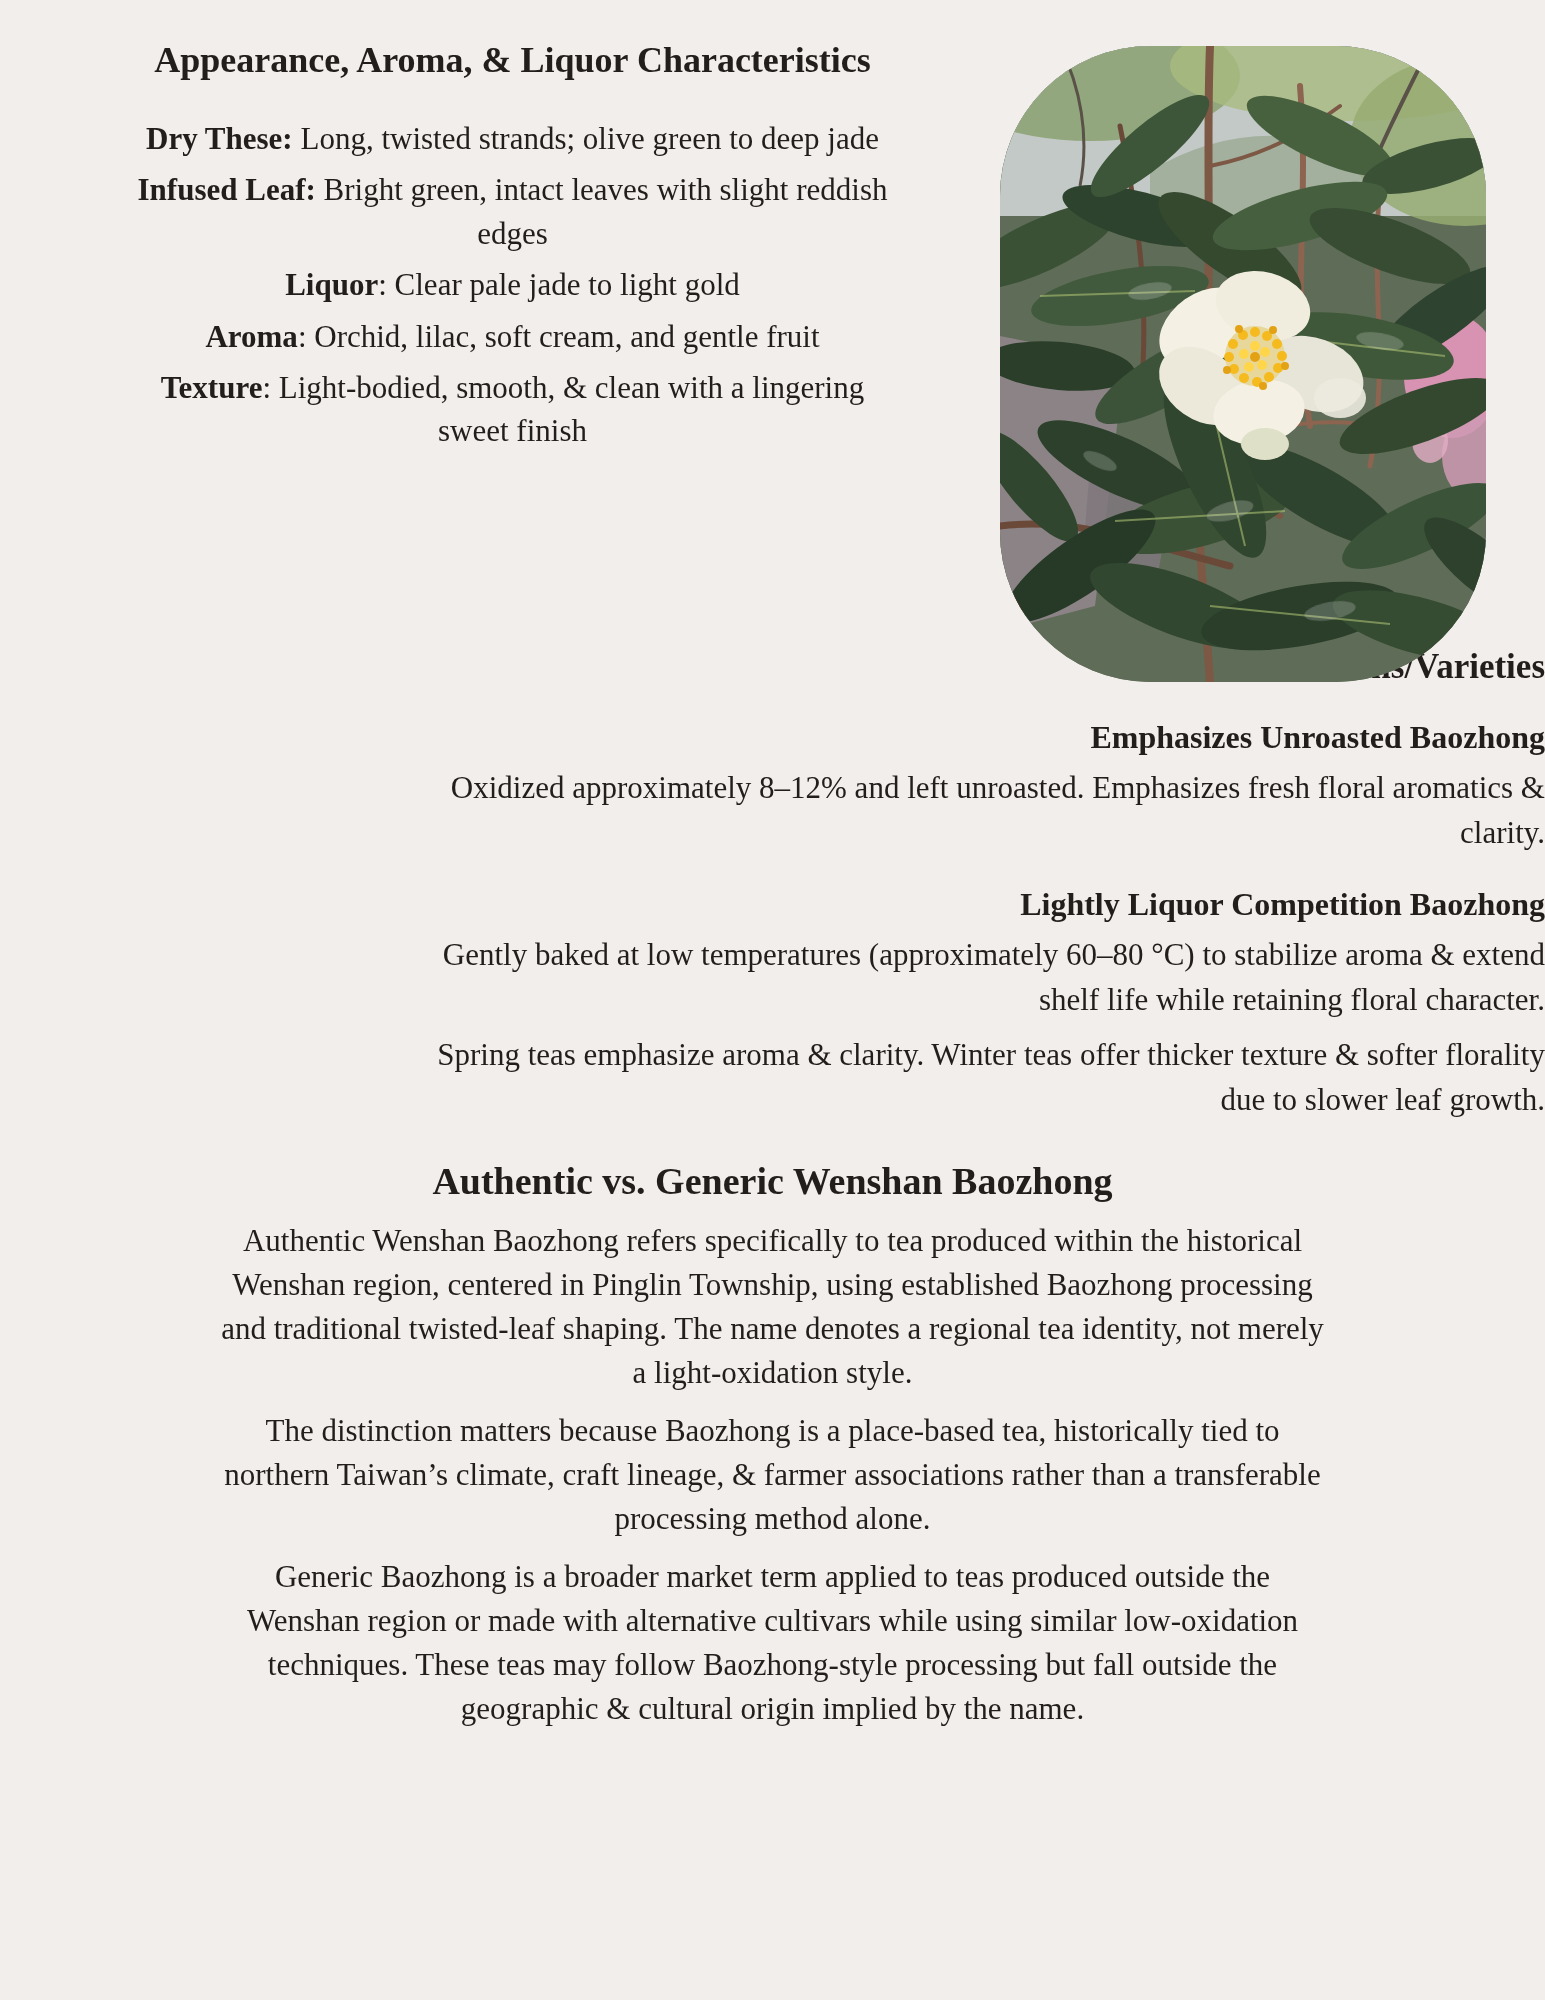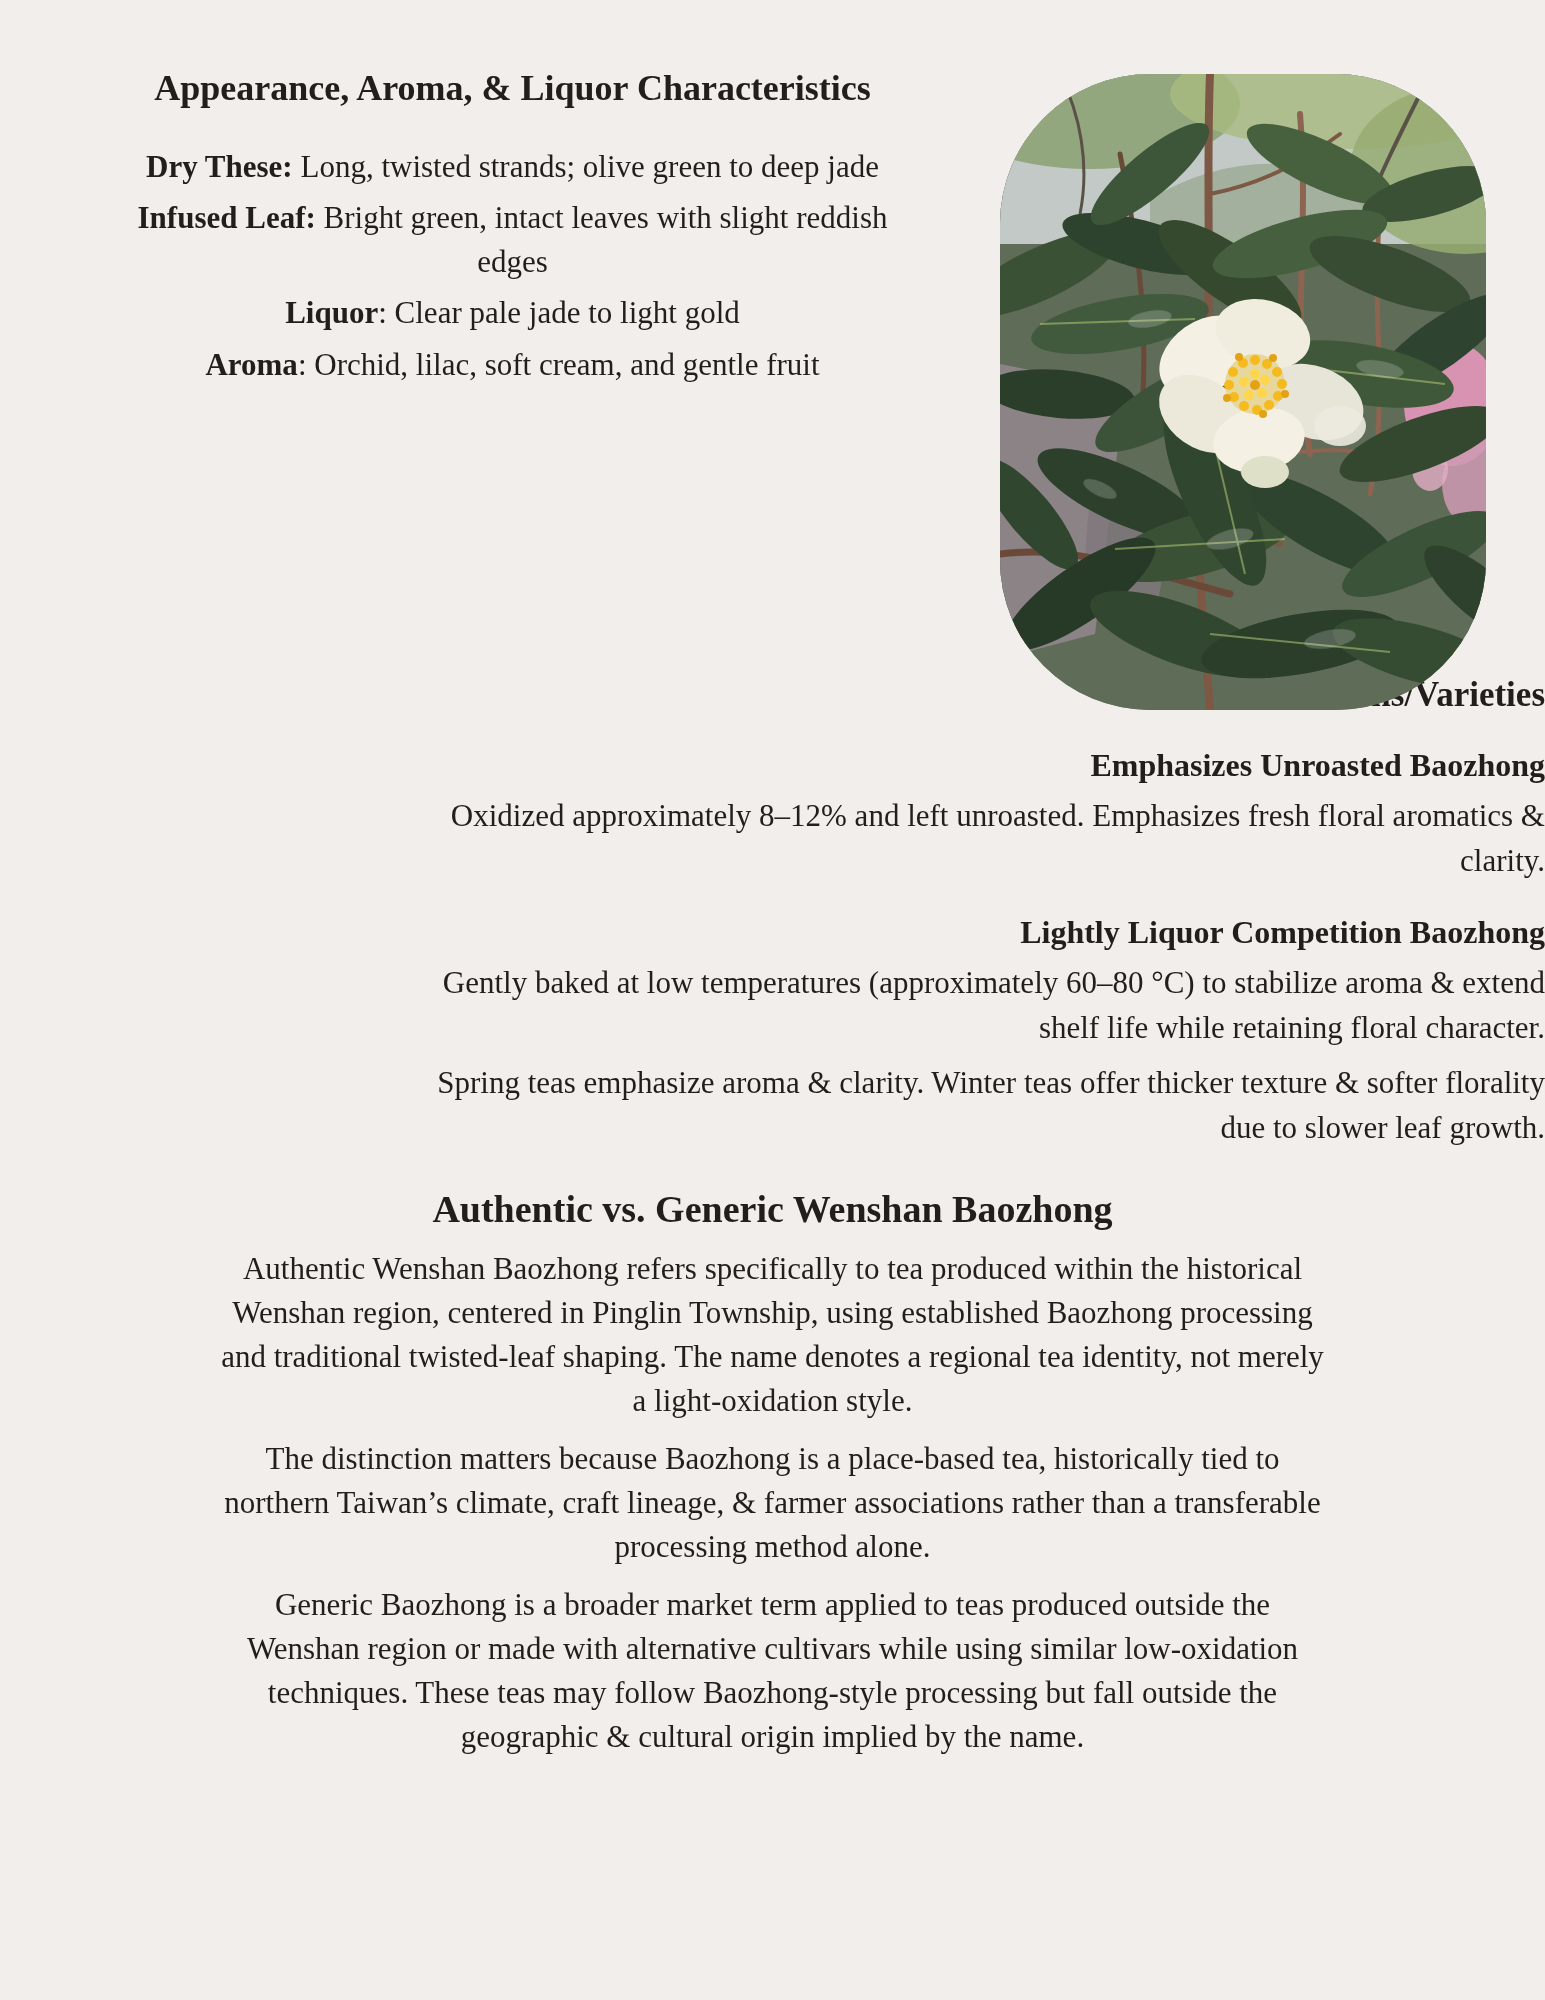--- a/index.html
+++ b/index.html
@@ -5,21 +5,21 @@
   html, body { margin: 0; padding: 0; }
   body {
     width: 1545px;
     height: 2000px;
     background: #f1eeeb;
     color: #221e1c;
     font-family: "Liberation Serif", "DejaVu Serif", serif;
     overflow: hidden;
   }
   
-  .top-section { position: relative; height: 610px; margin-top: 28px; }
+  .top-section { position: relative; height: 610px; }
   .char-column {
     position: absolute;
     left: 60px;
     top: 38px;
     width: 905px;
     text-align: center;
   }
   .char-title {
     font-size: 36px;
     font-weight: 700;
@@ -85,20 +85,22 @@
 <body>
 
 <div class="top-section">
   <div class="char-column">
     <h1 class="char-title">Appearance, Aroma, &amp; Liquor Characteristics</h1>
     <p class="char-item"><strong>Dry These:</strong><span> Long, twisted strands; olive green to deep jade</span></p>
     <p class="char-item"><strong>Infused Leaf:</strong><span> Bright green, intact leaves with slight reddish
 edges</span></p>
     <p class="char-item"><strong>Liquor</strong><span>: Clear pale jade to light gold</span></p>
     <p class="char-item"><strong>Aroma</strong><span>: Orchid, lilac, soft cream, and gentle fruit</span></p>
+    <p class="char-item"><strong>Texture</strong><span>: Light-bodied, smooth, &amp; clean with a lingering
+sweet finish</span></p>
   </div>
 
   <div class="photo-frame">
     <svg width="486" height="636" viewBox="0 0 486 636" xmlns="http://www.w3.org/2000/svg">
 
       <rect width="486" height="636" fill="#5f6c57"></rect>
 
       <g>
         <rect width="486" height="170" fill="#c3c9c6"></rect>
         <ellipse cx="90" cy="30" rx="150" ry="65" fill="#8da374" opacity="0.9"></ellipse>

